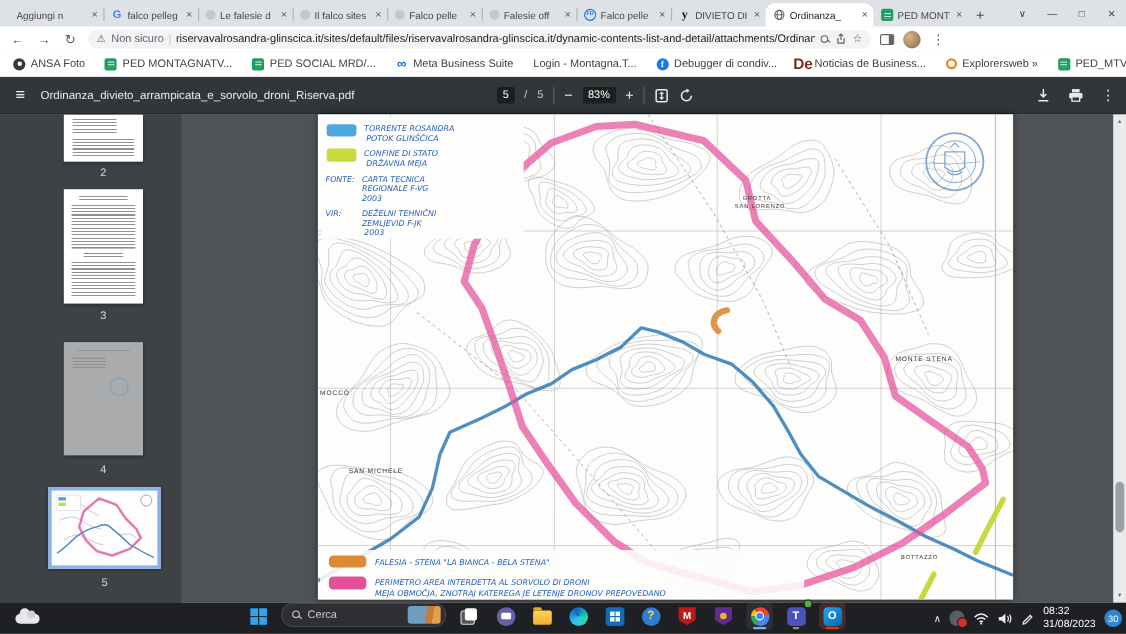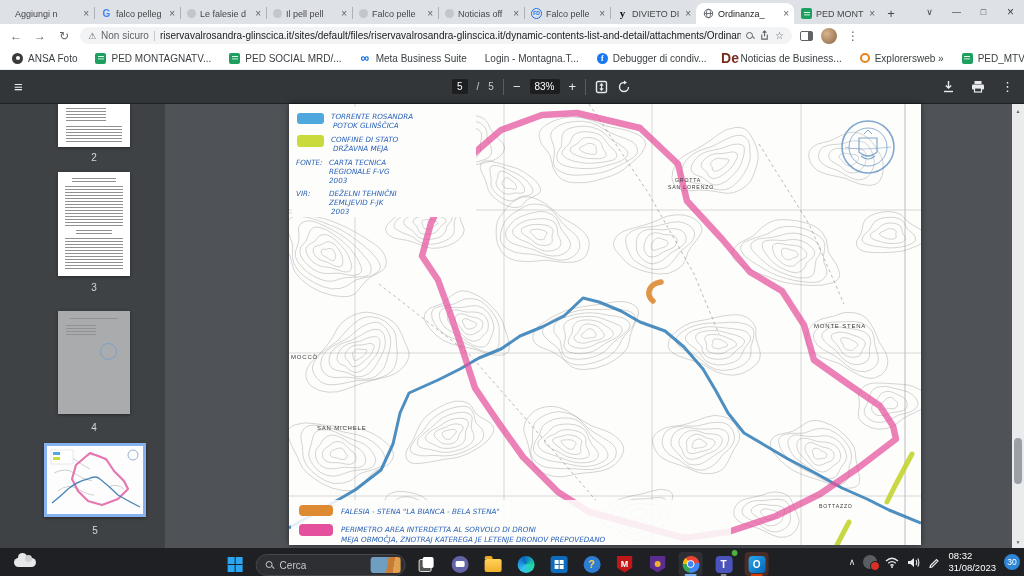--- a/index.html
+++ b/index.html
@@ -93,21 +93,21 @@
   
   .scrollbar{position:absolute;right:0;top:0;width:12px;height:444px;background:#e9ebed;}
   .sb-arrow{position:absolute;left:0;width:12px;height:13px;display:flex;align-items:center;justify-content:center;
     font-size:5px;color:#666;}
   .sb-thumb{position:absolute;left:2px;width:8px;height:46px;background:#9aa0a6;border-radius:4px;top:334px;}
 
   
   .taskbar{position:absolute;left:0;top:548px;width:1024px;height:28px;background:#1e2023;
     display:flex;align-items:center;}
   .tb-center{position:absolute;left:50%;top:0;height:28px;transform:translateX(-53%);
-    display:flex;align-items:flex-end;gap:9px;}
+    display:flex;align-items:flex-start;gap:9px;}
   .tb-app{width:24px;height:24px;border-radius:4px;display:flex;align-items:center;justify-content:center;position:relative;flex:none;}
   .tb-ind{position:absolute;bottom:0;left:6px;right:6px;height:2px;border-radius:2px;}
   .win-logo{width:15px;height:15px;background:#2aa6f2;position:relative;}
   .win-logo::before{content:"";position:absolute;left:0;right:0;top:7px;height:1.5px;background:#1e2023;}
   .win-logo::after{content:"";position:absolute;top:0;bottom:0;left:7px;width:1.5px;background:#1e2023;}
   .tb-search{width:150px;height:22px;background:#2d2f32;border:1px solid #45474a;border-radius:11px;
     display:flex;align-items:center;gap:6px;padding:0 4px 0 9px;}
   .tb-search .mag::before{border-color:#c8cacc;}
   .tb-search .mag::after{background:#c8cacc;}
   .tb-search-label{font-size:10px;color:#c8cacc;flex:1;}
@@ -170,31 +170,31 @@
       <span class="tab-label">falco pelleg</span>
       <span class="tab-close">×</span>
     </div>
     <div class="tab">
       <span class="fav fav-generic"></span>
       <span class="tab-label">Le falesie d</span>
       <span class="tab-close">×</span>
     </div>
     <div class="tab">
       <span class="fav fav-generic"></span>
-      <span class="tab-label">Il pell pell</span>
+      <span class="tab-label">Il falco sites</span>
       <span class="tab-close">×</span>
     </div>
     <div class="tab">
       <span class="fav fav-generic"></span>
       <span class="tab-label">Falco pelle</span>
       <span class="tab-close">×</span>
     </div>
     <div class="tab">
       <span class="fav fav-generic"></span>
-      <span class="tab-label">Noticias off</span>
+      <span class="tab-label">Falesie off</span>
       <span class="tab-close">×</span>
     </div>
     <div class="tab">
       <span class="fav fav-fd">FD</span>
       <span class="tab-label">Falco pelle</span>
       <span class="tab-close">×</span>
     </div>
     <div class="tab">
       <span class="fav fav-y">y</span>
       <span class="tab-label">DIVIETO DI</span>
@@ -283,20 +283,21 @@
     </div>
     <div class="bm">
       <span class="bm-ic fav-sheets fav"></span>
       <span>PED_MTV_ - Fogli G...</span>
     </div>
 
   </div>
 
   <div class="pdf-toolbar">
     <span class="pdf-menu">≡</span>
+    <span class="pdf-filename">Ordinanza_divieto_arrampicata_e_sorvolo_droni_Riserva.pdf</span>
     <div class="pdf-center">
       <span class="page-box">5</span>
       <span class="page-total">/</span>
       <span class="page-total">5</span>
       <span class="tool-sep"></span>
       <span class="tool-glyph">−</span>
       <span class="zoom-box">83%</span>
       <span class="tool-glyph">+</span>
       <span class="tool-sep"></span>
       <span>

